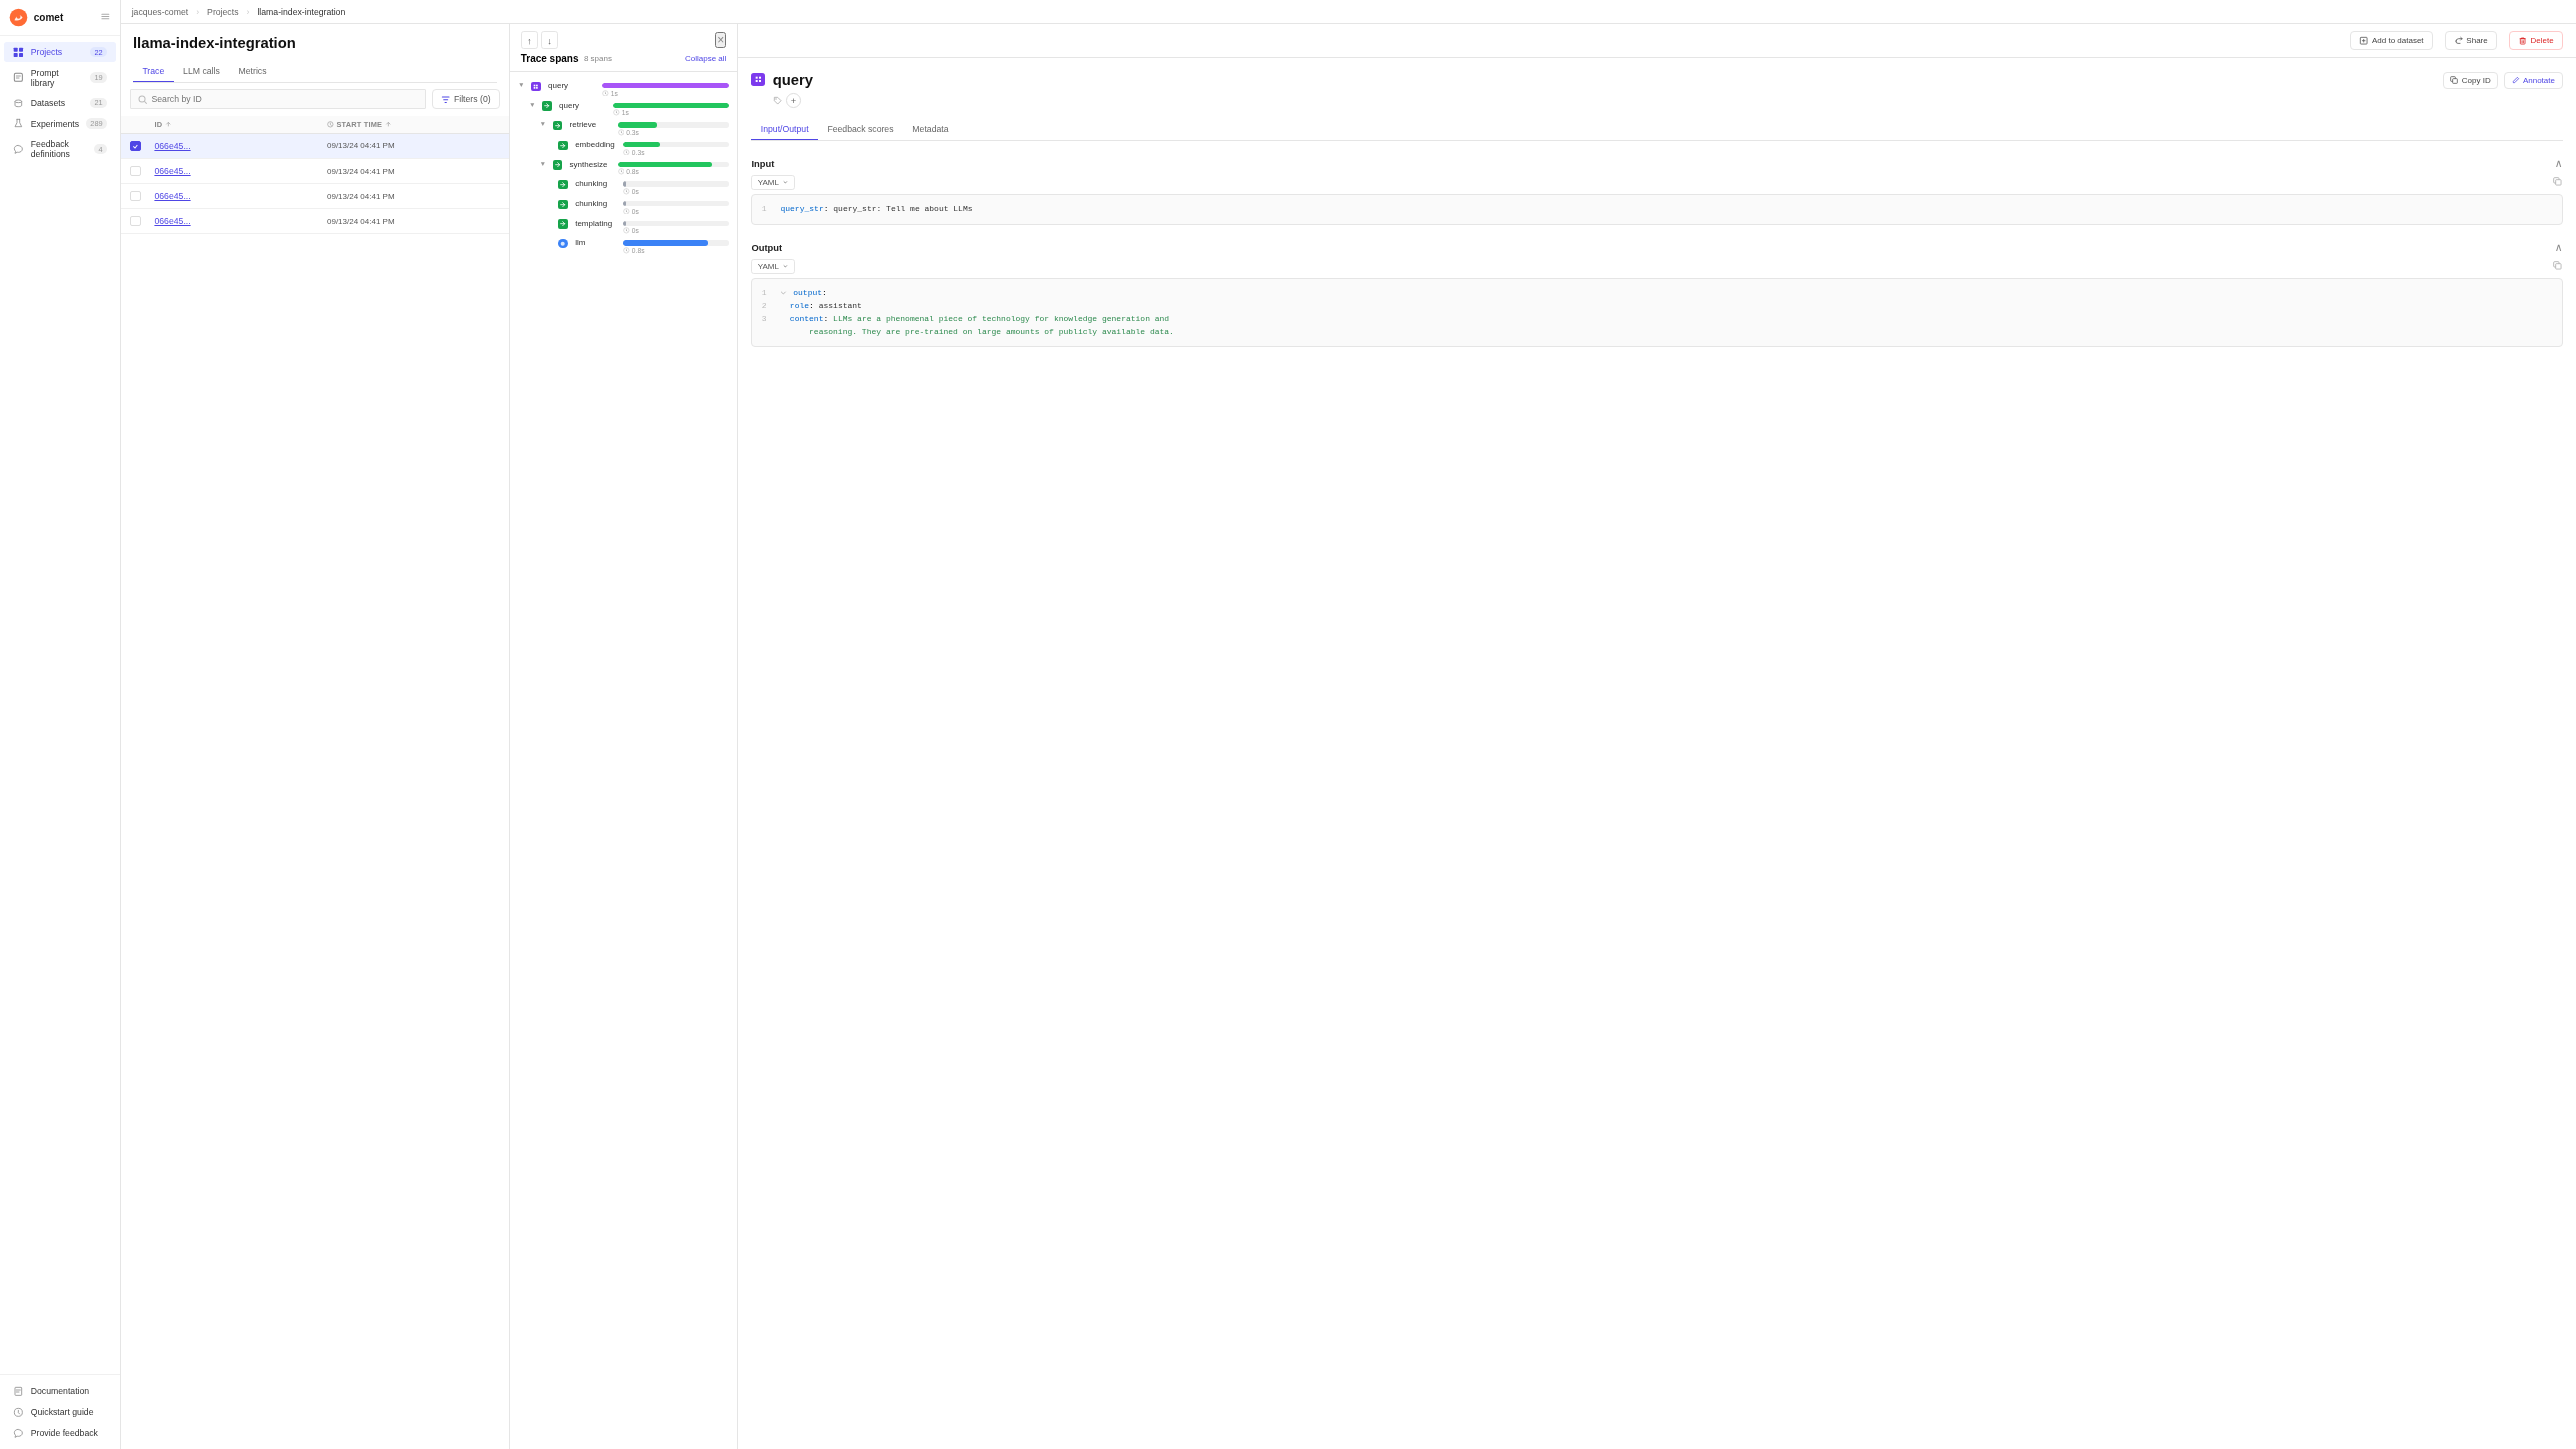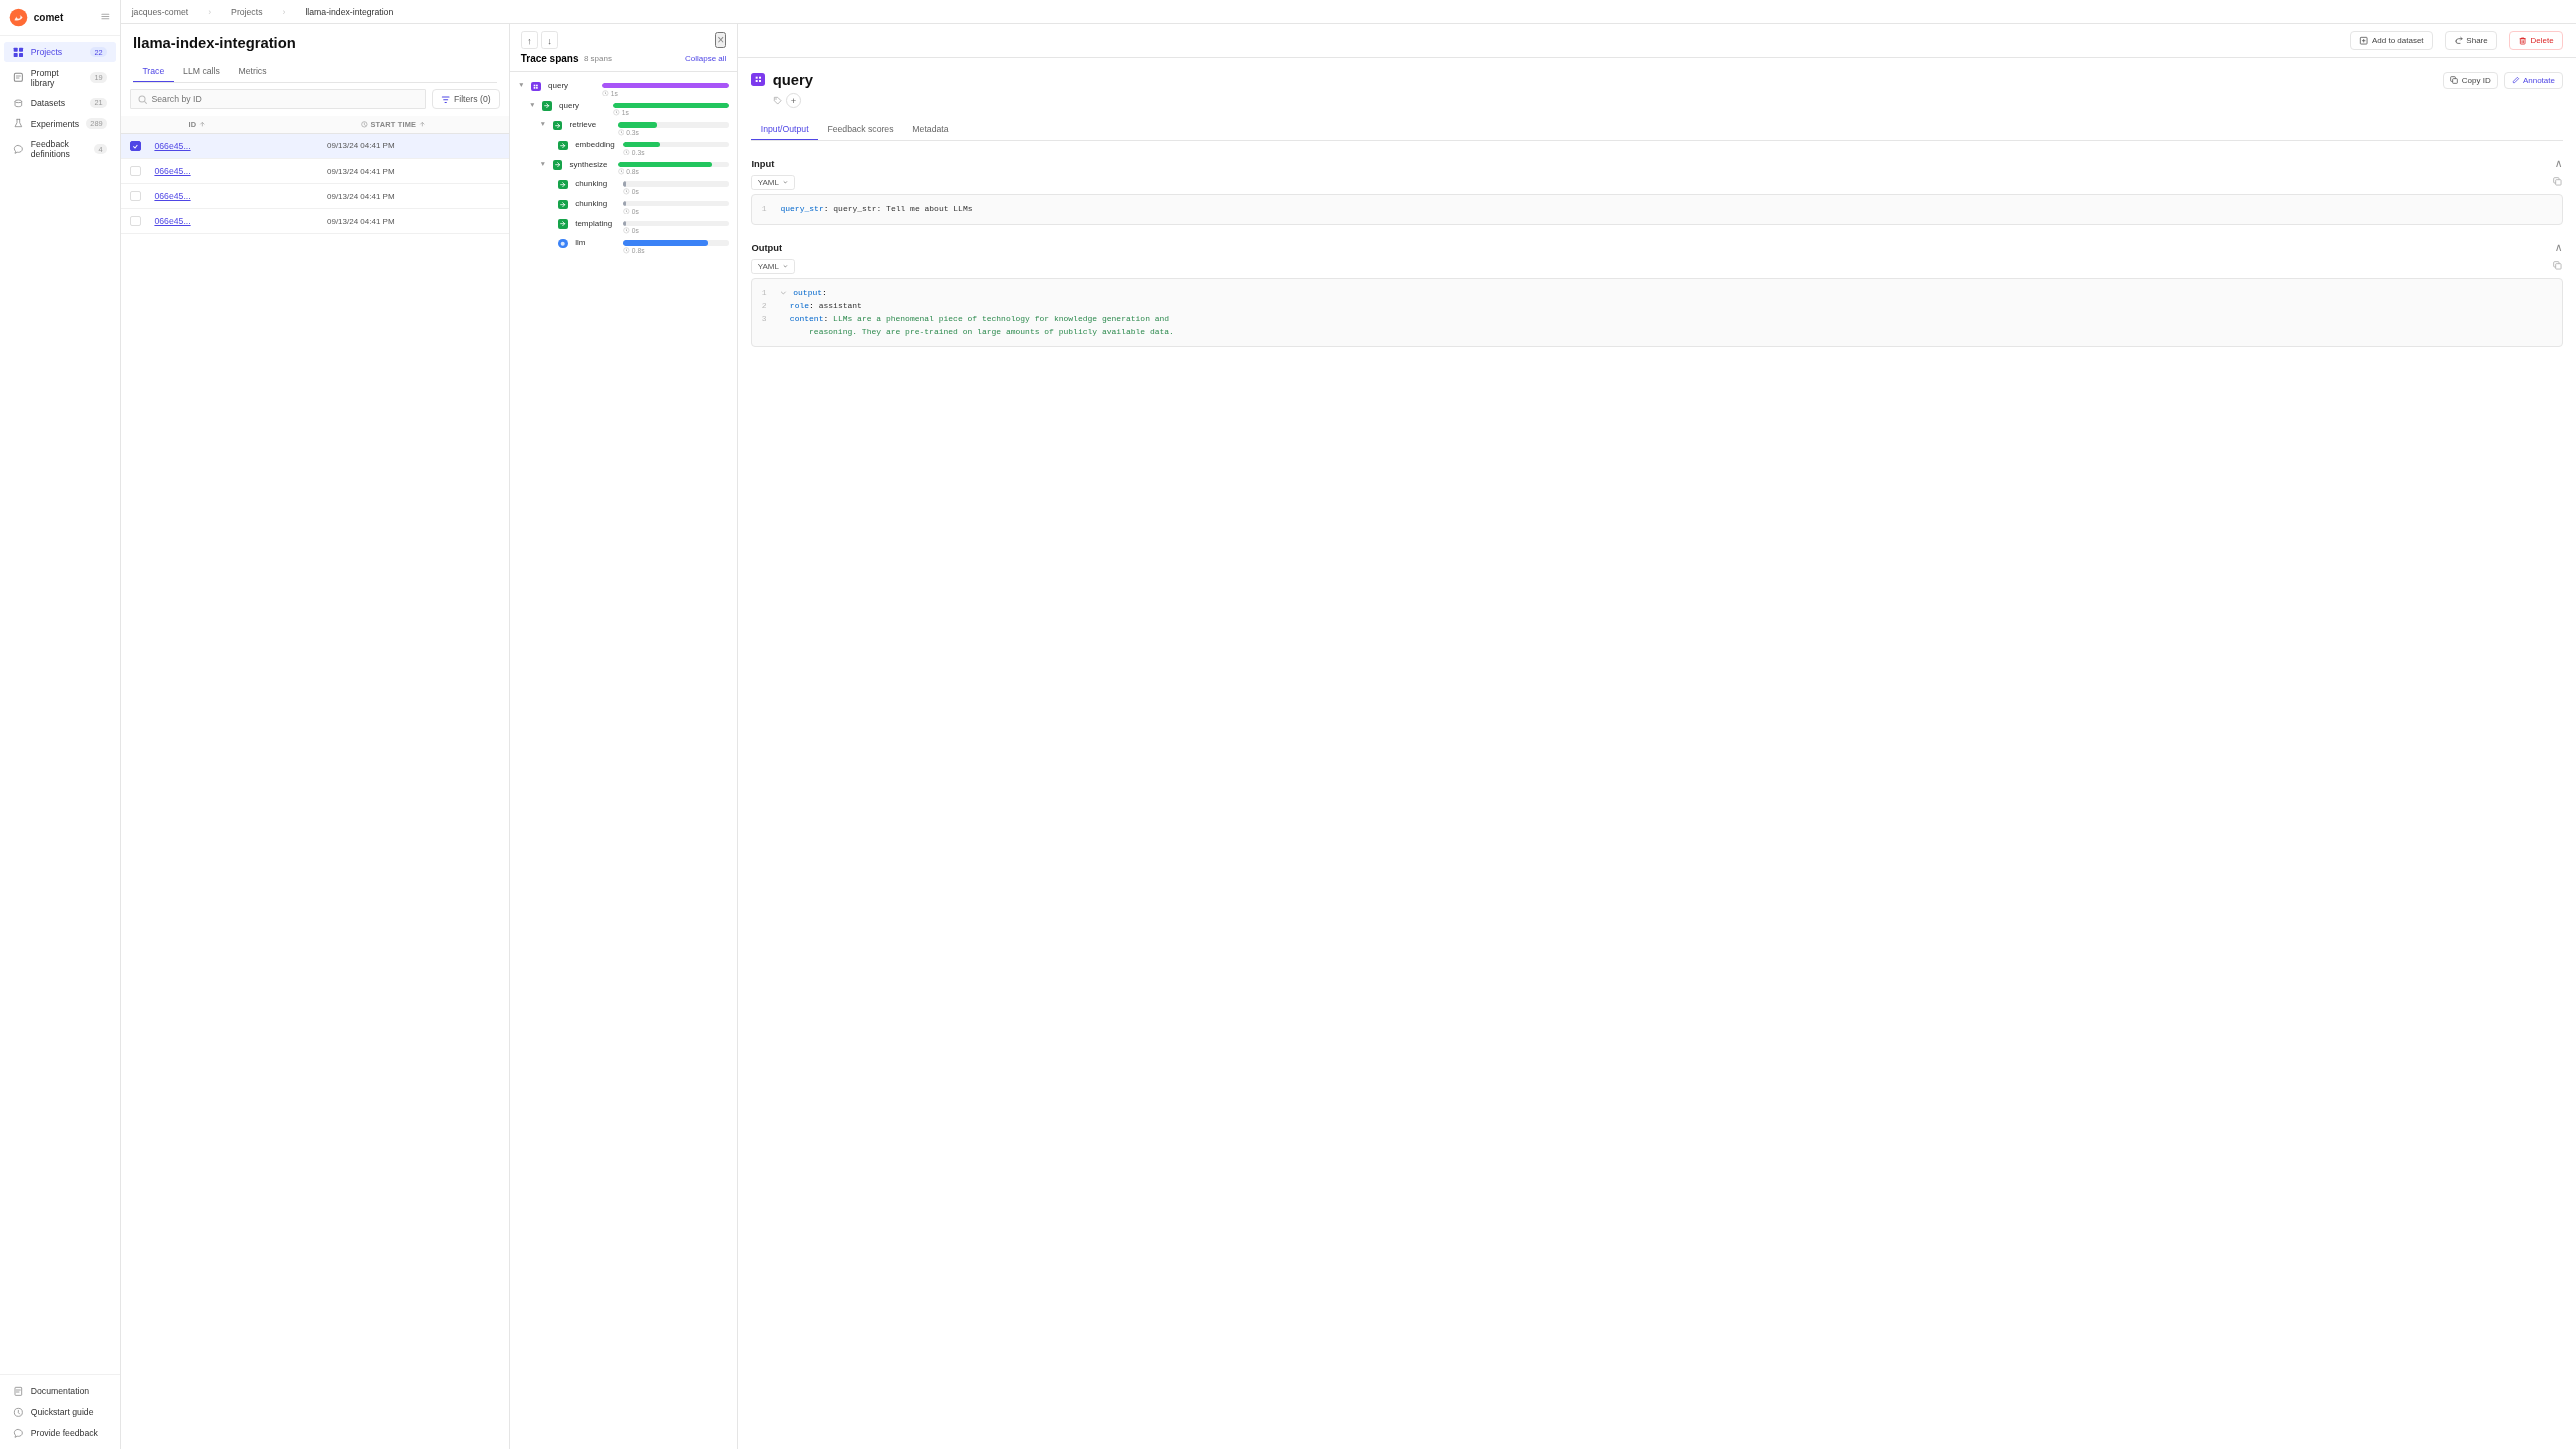--- a/index.html
+++ b/index.html
@@ -16,21 +16,21 @@
     .sidebar-item-label { font-size: 8.7px; flex: 1; }
     .sidebar-item-count { font-size: 7.4px; color: #999; background: #f0f0f0; padding: 0.7px 4px; border-radius: 6.7px; }
     .sidebar-item.active .sidebar-item-count { background: #e0e7ff; color: #4f46e5; }
     .sidebar-bottom { padding: 5.4px 0; border-top: 0.7px solid #f0f0f0; }
     .sidebar-icon { width: 10.7px; height: 10.7px; display: flex; align-items: center; justify-content: center; flex-shrink: 0; }
 
     
     .main { flex: 1; display: flex; flex-direction: column; overflow: hidden; }
 
     
-    .topbar { background: #fff; border-bottom: 0.7px solid #e5e5e5; padding: 6.7px 10.7px; display: flex; align-items: flex-end; gap: 20px; font-size: 8.7px; color: #666; }
+    .topbar { background: #fff; border-bottom: 0.7px solid #e5e5e5; padding: 6.7px 10.7px; display: flex; align-items: flex-end; gap: 8px; font-size: 8.7px; color: #666; }
     .topbar a { color: #666; text-decoration: none; }
     .topbar-sep { color: #ccc; }
     .topbar-current { color: #333; font-weight: 500; }
 
     
     .content-area { display: flex; flex: 1; overflow: hidden; }
 
     
     .traces-panel { width: 389px; flex-shrink: 0; background: #fff; border-right: 0.7px solid #e5e5e5; display: flex; flex-direction: column; overflow: hidden; }
     .traces-header { padding: 10.7px 12px 0; }
@@ -39,21 +39,21 @@
     .traces-tab { padding: 5.4px 9.4px; font-size: 8.7px; color: #666; cursor: pointer; border-bottom: 1.3px solid transparent; margin-bottom: -0.7px; }
     .traces-tab.active { color: #4f46e5; border-bottom-color: #4f46e5; font-weight: 500; }
     .traces-toolbar { padding: 6.7px 9.4px; display: flex; gap: 5.4px; }
     .search-box { flex: 1; display: flex; align-items: center; gap: 4px; border: 0.7px solid #e5e5e5; border-radius: 1px; padding: 4px 6.7px; background: #fafafa; }
     .search-box input { border: none; background: transparent; outline: none; font-size: 8.7px; color: #333; flex: 1; }
     .filter-btn { display: flex; align-items: center; gap: 4px; border: 0.7px solid #e5e5e5; border-radius: 4px; padding: 4px 8px; background: #fff; cursor: pointer; font-size: 8.7px; color: #555; }
 
     
     .traces-table { flex: 1; overflow-y: auto; }
     .table-header { display: grid; grid-template-columns: 24px 1fr 1fr; border-bottom: 0.7px solid #e5e5e5; padding: 4px 9.4px; background: #fafafa; }
-    .table-col-header { font-size: 7.4px; color: #888; font-weight: 600; text-transform: uppercase; letter-spacing: 0.2px; display: flex; align-items: center; gap: 2.7px; margin-left: 34px; }
+    .table-col-header { font-size: 7.4px; color: #888; font-weight: 600; text-transform: uppercase; letter-spacing: 0.2px; display: flex; align-items: center; gap: 2.7px; }
     .table-row { display: grid; grid-template-columns: 24px 1fr 1fr; border-bottom: 0.7px solid #f0f0f0; padding: 6.7px 9.4px; cursor: pointer; align-items: center; }
     .table-row.selected { background: #eef2ff; }
     .table-checkbox { width: 10.7px; height: 10.7px; border: 0.7px solid #ddd; border-radius: 2px; }
     .table-id { color: #4f46e5; font-size: 8.7px; text-decoration: underline; }
     .table-time { font-size: 8px; color: #555; }
 
     
     .spans-panel { width: 228px; flex-shrink: 0; background: #fff; border-right: 0.7px solid #e5e5e5; display: flex; flex-direction: column; overflow: hidden; }
     .spans-close { cursor: pointer; color: #888; font-size: 12px; line-height: 1; }
     .spans-nav { display: flex; gap: 2.7px; }

